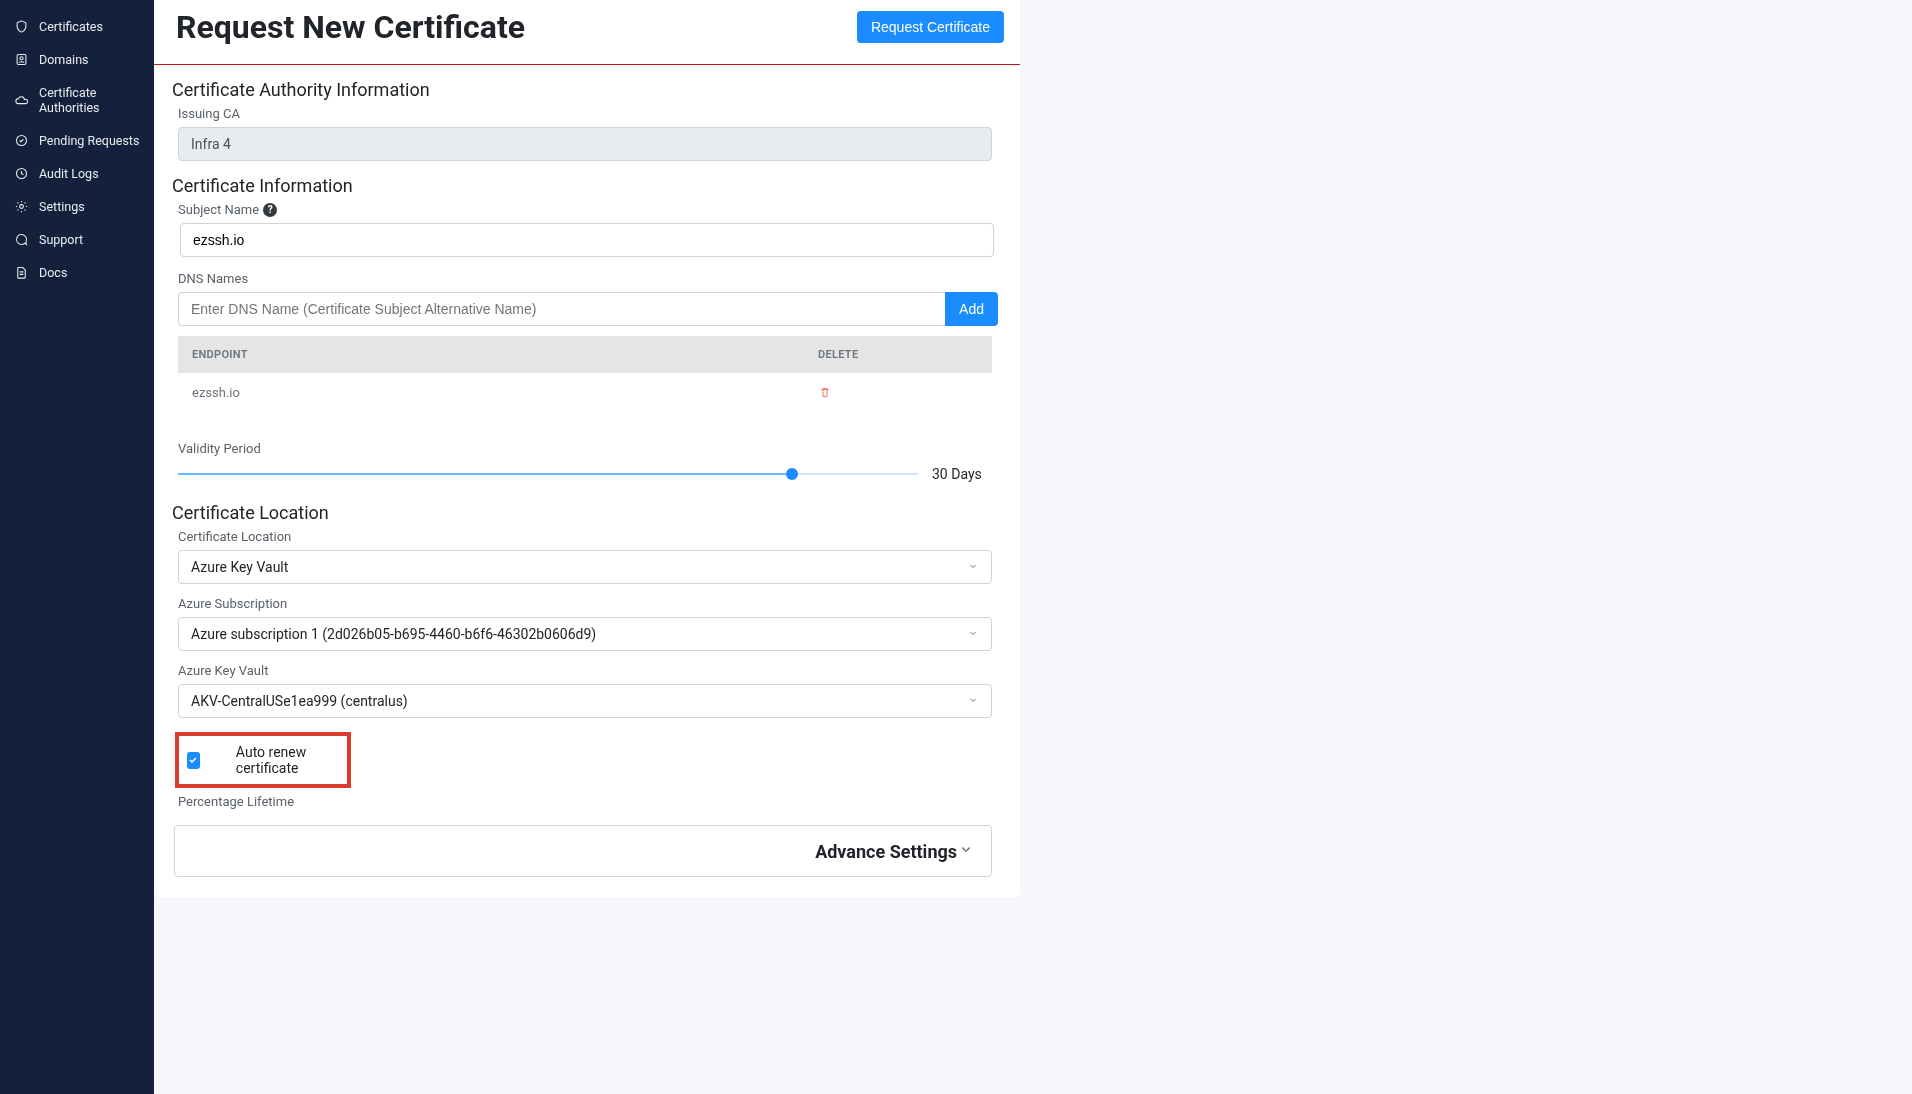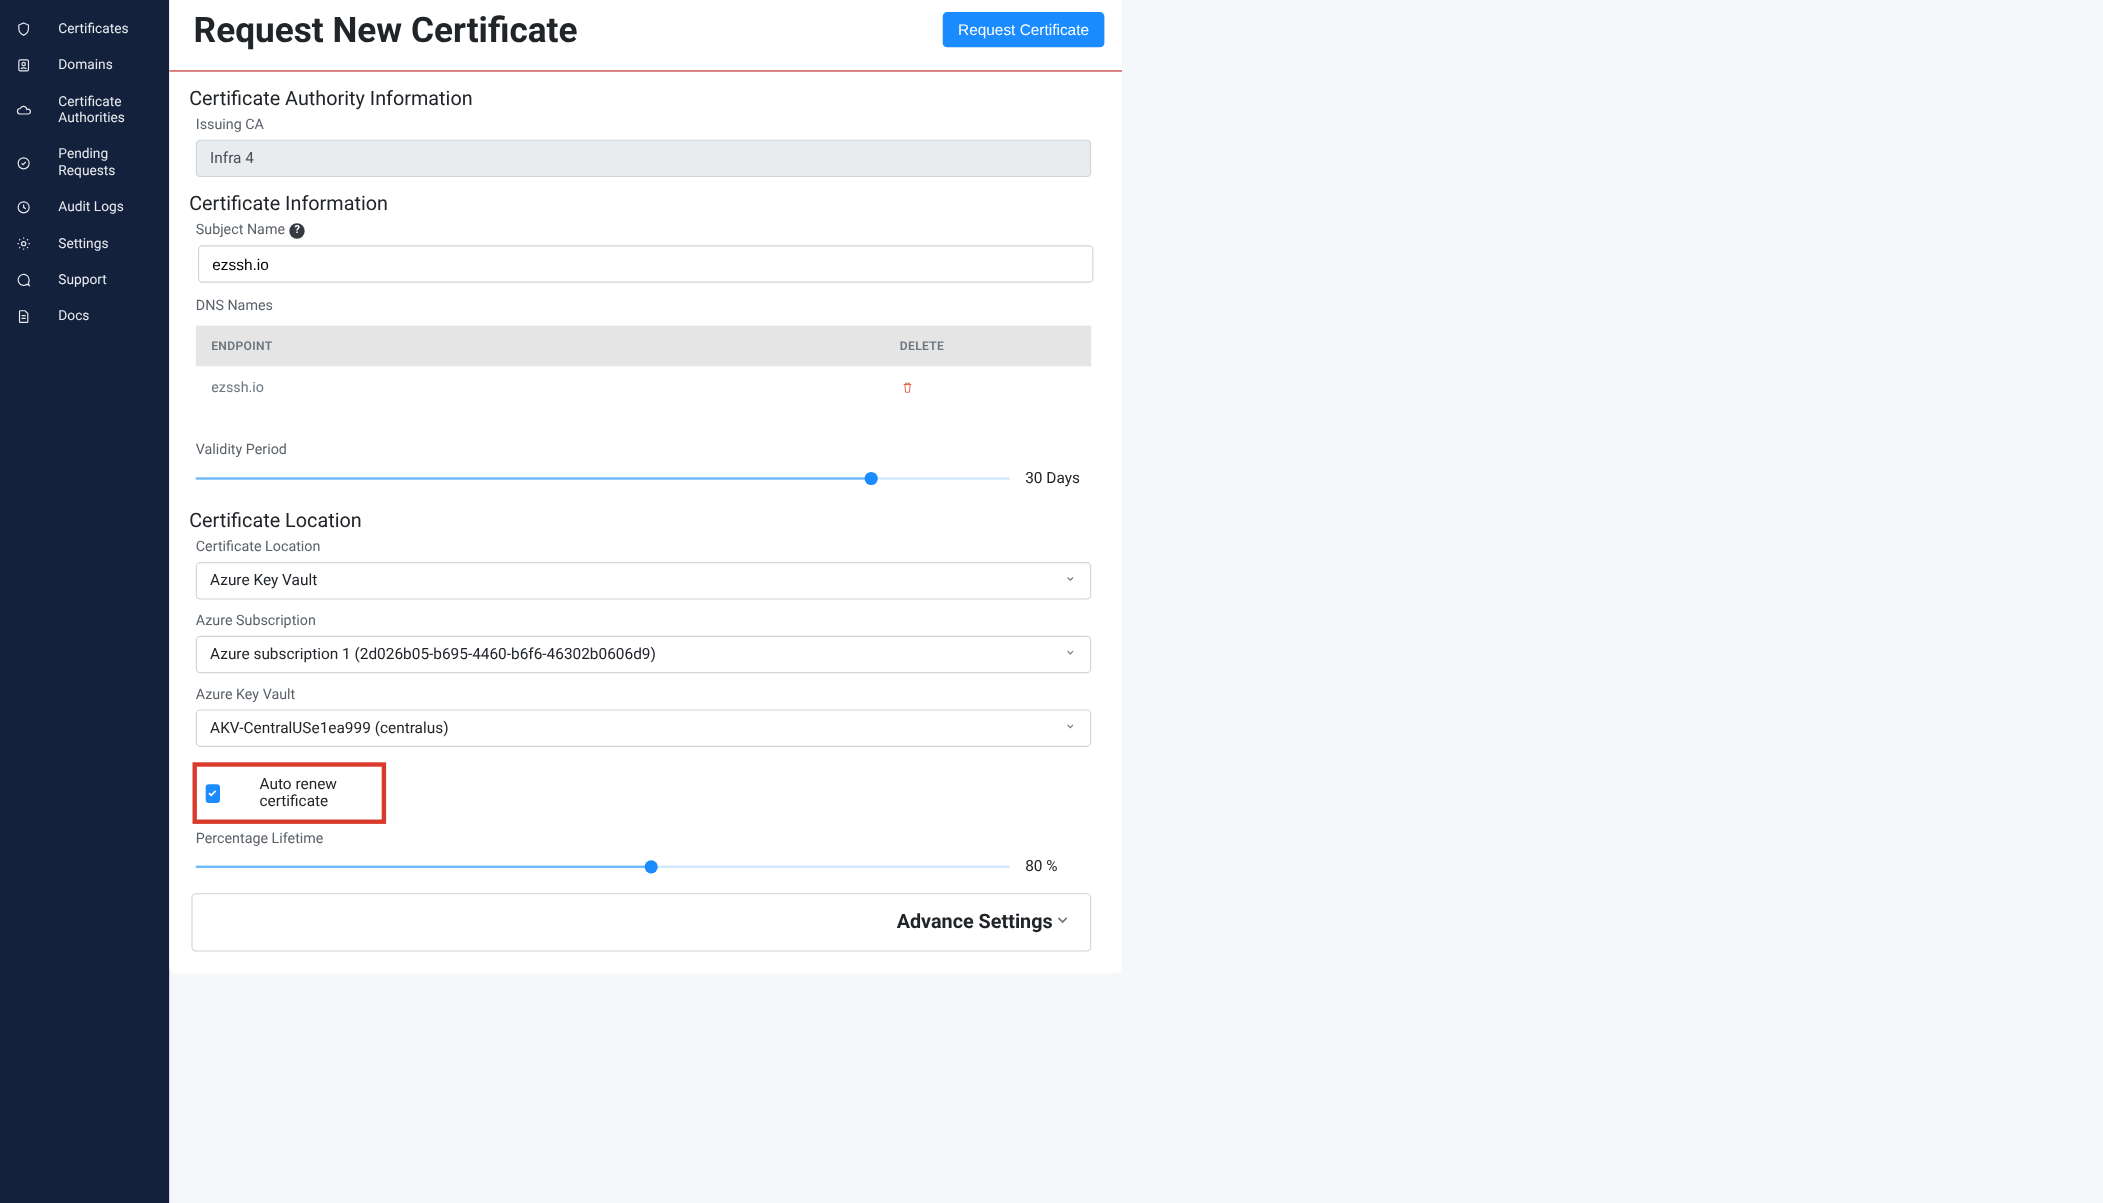--- a/index.html
+++ b/index.html
@@ -21,21 +21,21 @@
   .sidebar {
     width: 154px;
     background: #14213d;
     color: #e9ecef;
     padding-top: 10px;
     flex-shrink: 0;
   }
   .side-item {
     display: flex;
     align-items: center;
-    gap: 24px;
+    gap: 10px;
     padding: 9px 10px 9px 14px;
     font-size: 12.5px;
     color: #e9ecef;
     cursor: pointer;
   }
   .side-icon {
     width: 15px;
     height: 15px;
     display: inline-flex;
     align-items: center;
@@ -296,20 +296,24 @@
         <div class="section-h">Certificate Information</div>
         <div class="field-lbl">
           <span>Subject Name</span>
           <span class="help-ico">?</span>
         </div>
         <div class="indent">
           <input class="input-text" value="ezssh.io" style="">
         </div>
 
         <div class="field-lbl" style="margin-top:14px;">DNS Names</div>
+        <div class="dns-row">
+          <input placeholder="Enter DNS Name (Certificate Subject Alternative Name)" style="">
+          <button>Add</button>
+        </div>
 
         <div class="table">
           <div class="thead">
             <span>ENDPOINT</span>
             <span>DELETE</span>
           </div>
           <div class="trow">
             <span>ezssh.io</span>
             <span class="trash">
               <svg viewBox="0 0 24 24">
@@ -359,27 +363,20 @@
         <div class="checkbox-row">
           <span class="cb">
             <svg viewBox="0 0 24 24">
                 <path d="M6 12l4 4 8-8"></path>
               </svg>
           </span>
           <span class="cb-label">Auto renew certificate</span>
         </div>
 
         <div class="field-lbl" style="margin-top:4px;">Percentage Lifetime</div>
-        <div class="slider-row">
-          <div class="slider-track">
-            <div class="slider-fill" style="width:56%;"></div>
-            <div class="slider-thumb" style="left:56%;"></div>
-          </div>
-          <span class="slider-label">80 %</span>
-        </div>
 
         <div class="accordion">
           <span>Advance Settings</span>
           <span class="chev"><svg viewBox="0 0 24 24" style="width:18px;height:18px;">
                 <path d="M7 10l5 5 5-5"></path>
               </svg></span>
         </div>
       </div>
 
     </div>

